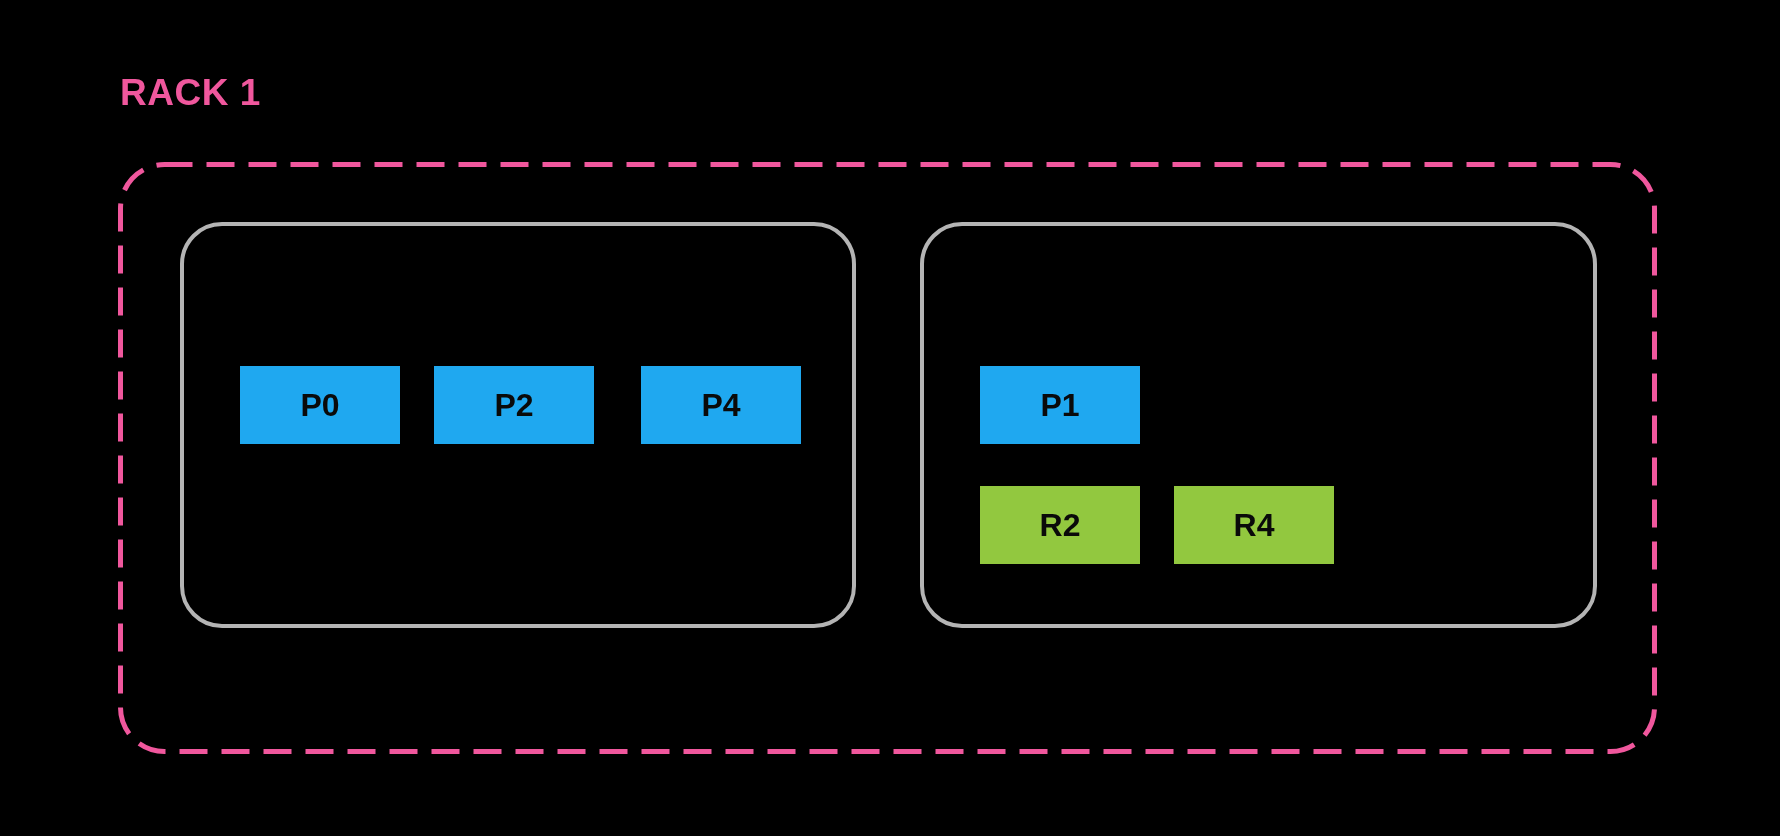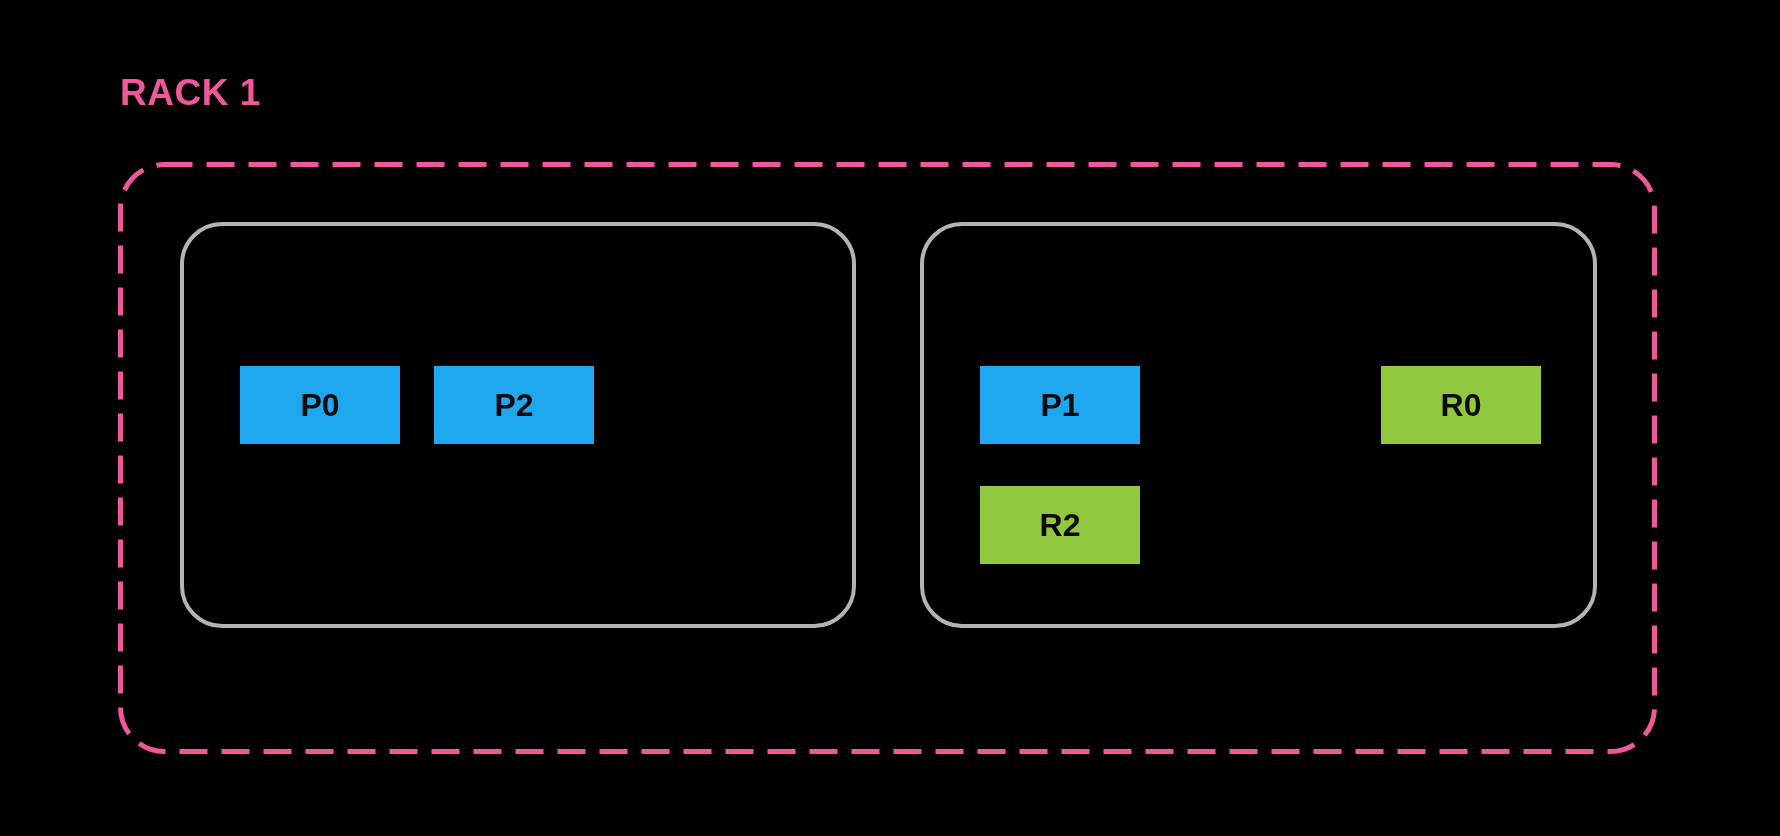--- a/index.html
+++ b/index.html
@@ -70,21 +70,22 @@
 
   <div class="rack-label">RACK 1</div>
 
   <svg class="rack-outline" width="1780" height="836" aria-hidden="true">
     <rect x="120.5" y="164.5" width="1534" height="587" rx="44"></rect>
   </svg>
 
   <div class="node node-left">
     <div class="chip col-0 row-0 primary">P0</div>
     <div class="chip col-1 row-0 primary">P2</div>
+    <div class="chip col-2 row-0 primary">P4</div>
   </div>
 
   <div class="node node-right">
     <div class="chip col-0 row-0 primary">P1</div>
-    <div class="chip col-2 row-0 replica">R0</div>
     <div class="chip col-0 row-1 replica">R2</div>
+    <div class="chip col-1 row-1 replica">R4</div>
   </div>
 
 </div>
 
 </body></html>

